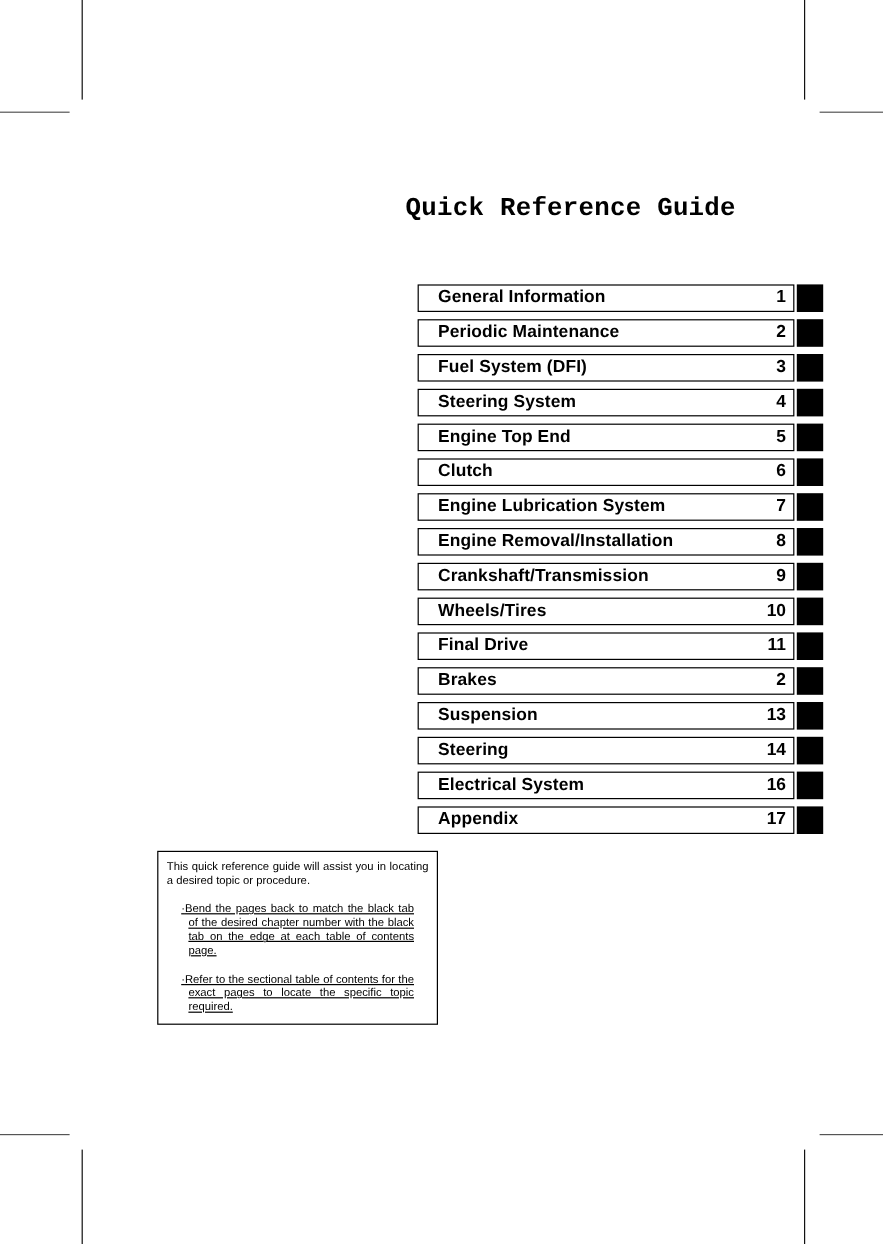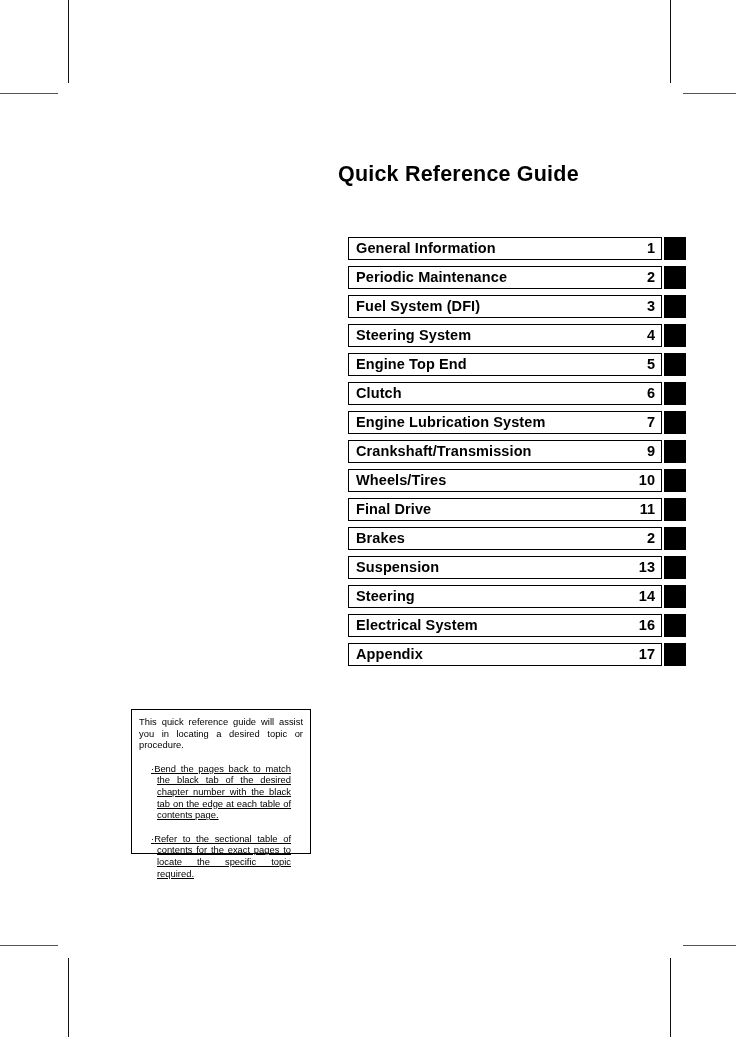--- a/index.html
+++ b/index.html
@@ -40,20 +40,21 @@
 
   
   .page-title {
     position: absolute;
     left: 338px;
     top: 162px;
     font-size: 21.5px;
     font-weight: bold;
     letter-spacing: 0.2px;
     white-space: nowrap;
+    font-family: Liberation Mono, monospace;
   }
 
   
   .chapter-table {
     position: absolute;
     left: 348px;
     top: 237px;
     width: 338px;
   }
   .chapter-row {
@@ -64,21 +65,21 @@
     align-items: stretch;
   }
   .chapter-box {
     box-sizing: border-box;
     width: 314px;
     border: 1.6px solid #000000;
     background: #ffffff;
     display: flex;
     align-items: center;
     justify-content: space-between;
-    padding: 0 6px 0 7px;
+    padding: 0 6px 0 16px;
   }
   .chapter-name {
     font-size: 14.5px;
     font-weight: bold;
     line-height: 1;
     white-space: nowrap;
     letter-spacing: 0.1px;
   }
   .chapter-number {
     font-size: 14.5px;
@@ -90,21 +91,21 @@
     width: 22px;
     margin-left: 2px;
     background: #000000;
   }
 
   
   .note-box {
     position: absolute;
     left: 131px;
     top: 709px;
-    width: 180px;
+    width: 234px;
     height: 145px;
     box-sizing: border-box;
     border: 1.2px solid #000000;
     background: #ffffff;
     padding: 6px 7px 4px 7px;
   }
   .note-text {
     font-size: 9.4px;
     line-height: 11.6px;
     text-align: justify;
@@ -182,20 +183,27 @@
       </div>
       <div class="chapter-row">
         <div class="chapter-box">
           <span class="chapter-name">Engine Lubrication System</span>
           <span class="chapter-number">7</span>
         </div>
         <div class="chapter-tab"></div>
       </div>
       <div class="chapter-row">
         <div class="chapter-box">
+          <span class="chapter-name">Engine Removal/Installation</span>
+          <span class="chapter-number">8</span>
+        </div>
+        <div class="chapter-tab"></div>
+      </div>
+      <div class="chapter-row">
+        <div class="chapter-box">
           <span class="chapter-name">Crankshaft/Transmission</span>
           <span class="chapter-number">9</span>
         </div>
         <div class="chapter-tab"></div>
       </div>
       <div class="chapter-row">
         <div class="chapter-box">
           <span class="chapter-name">Wheels/Tires</span>
           <span class="chapter-number">10</span>
         </div>

